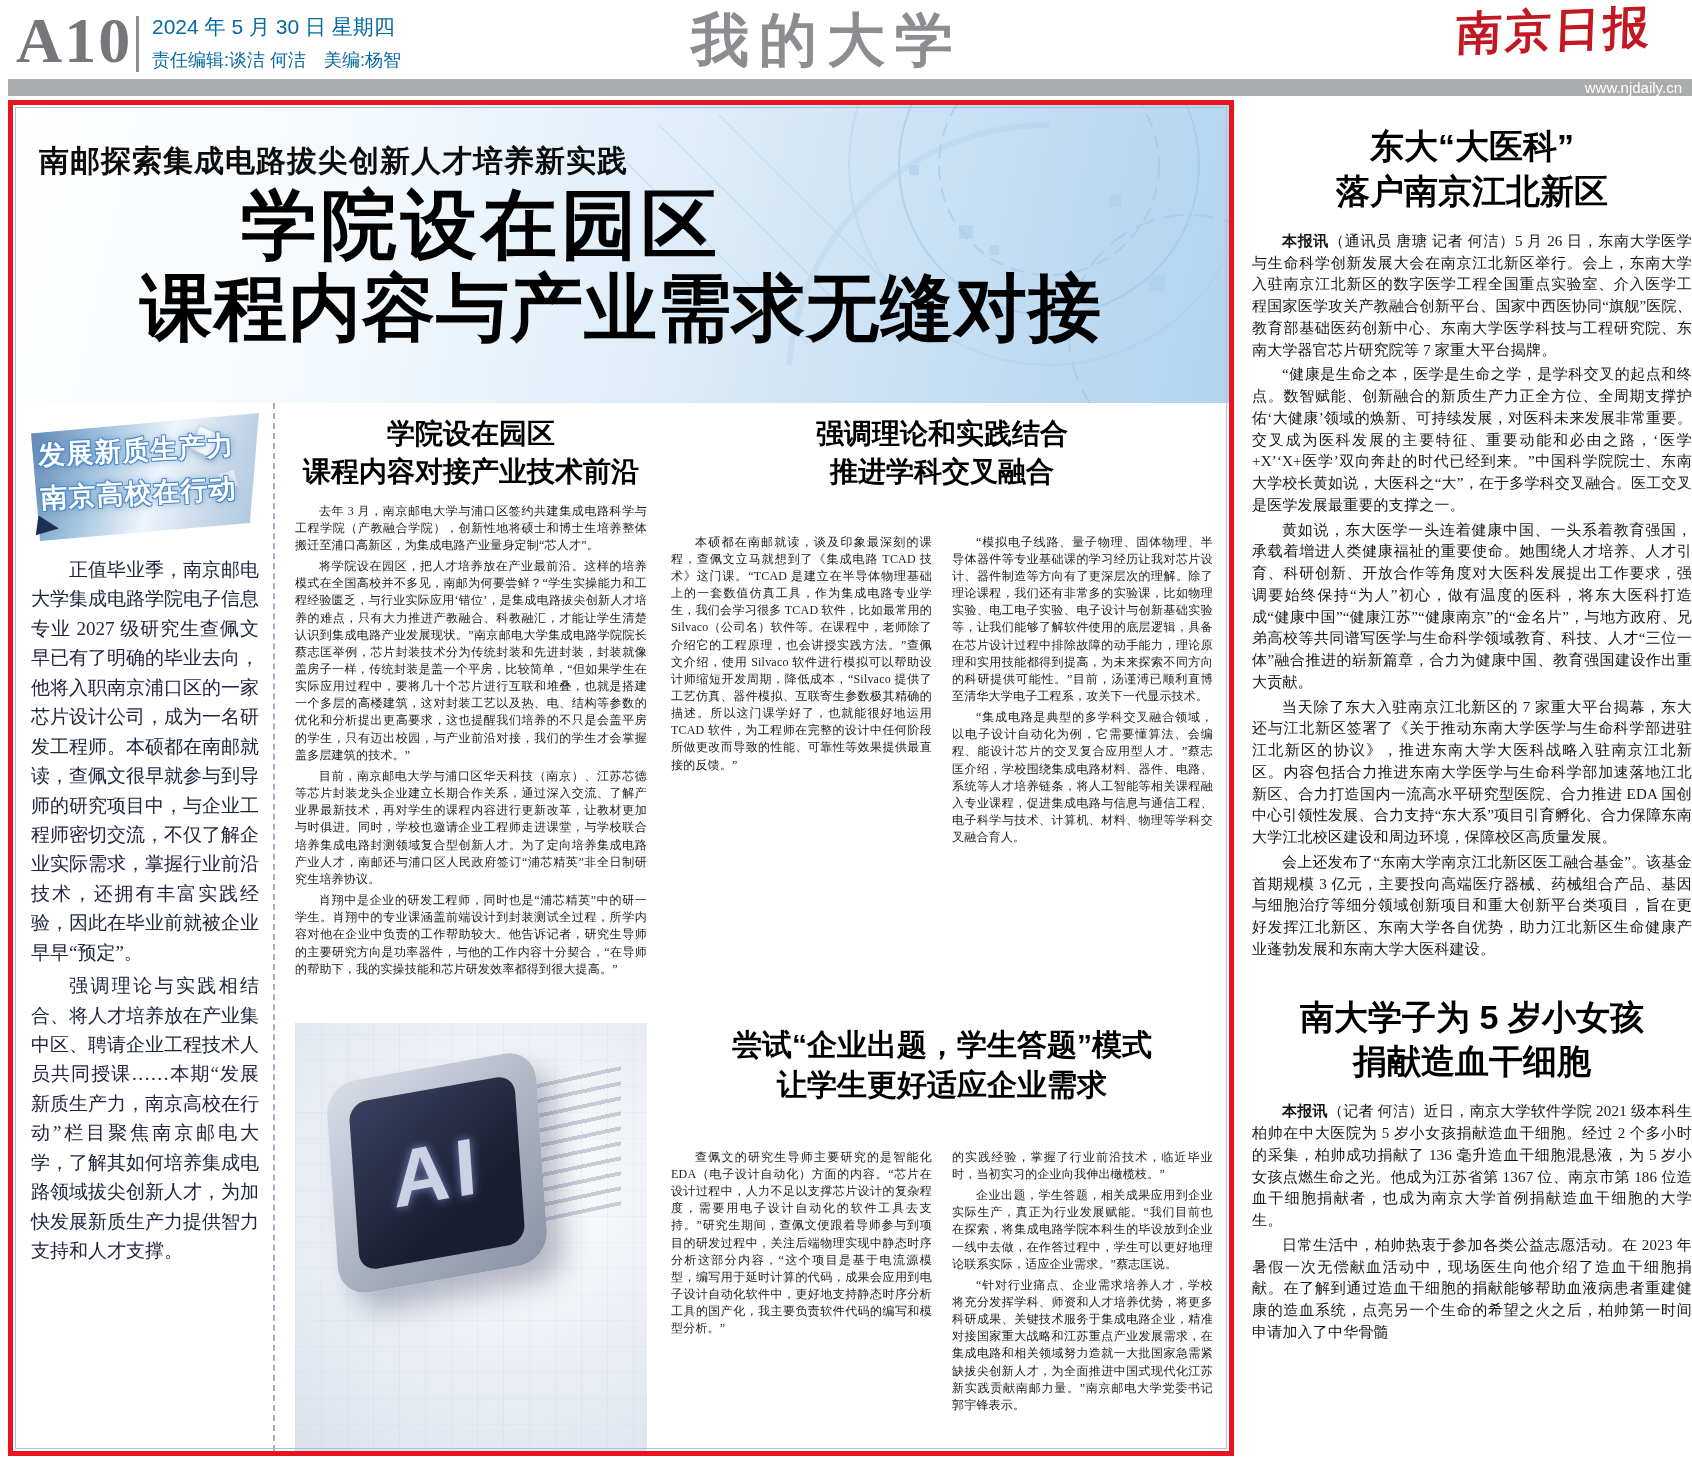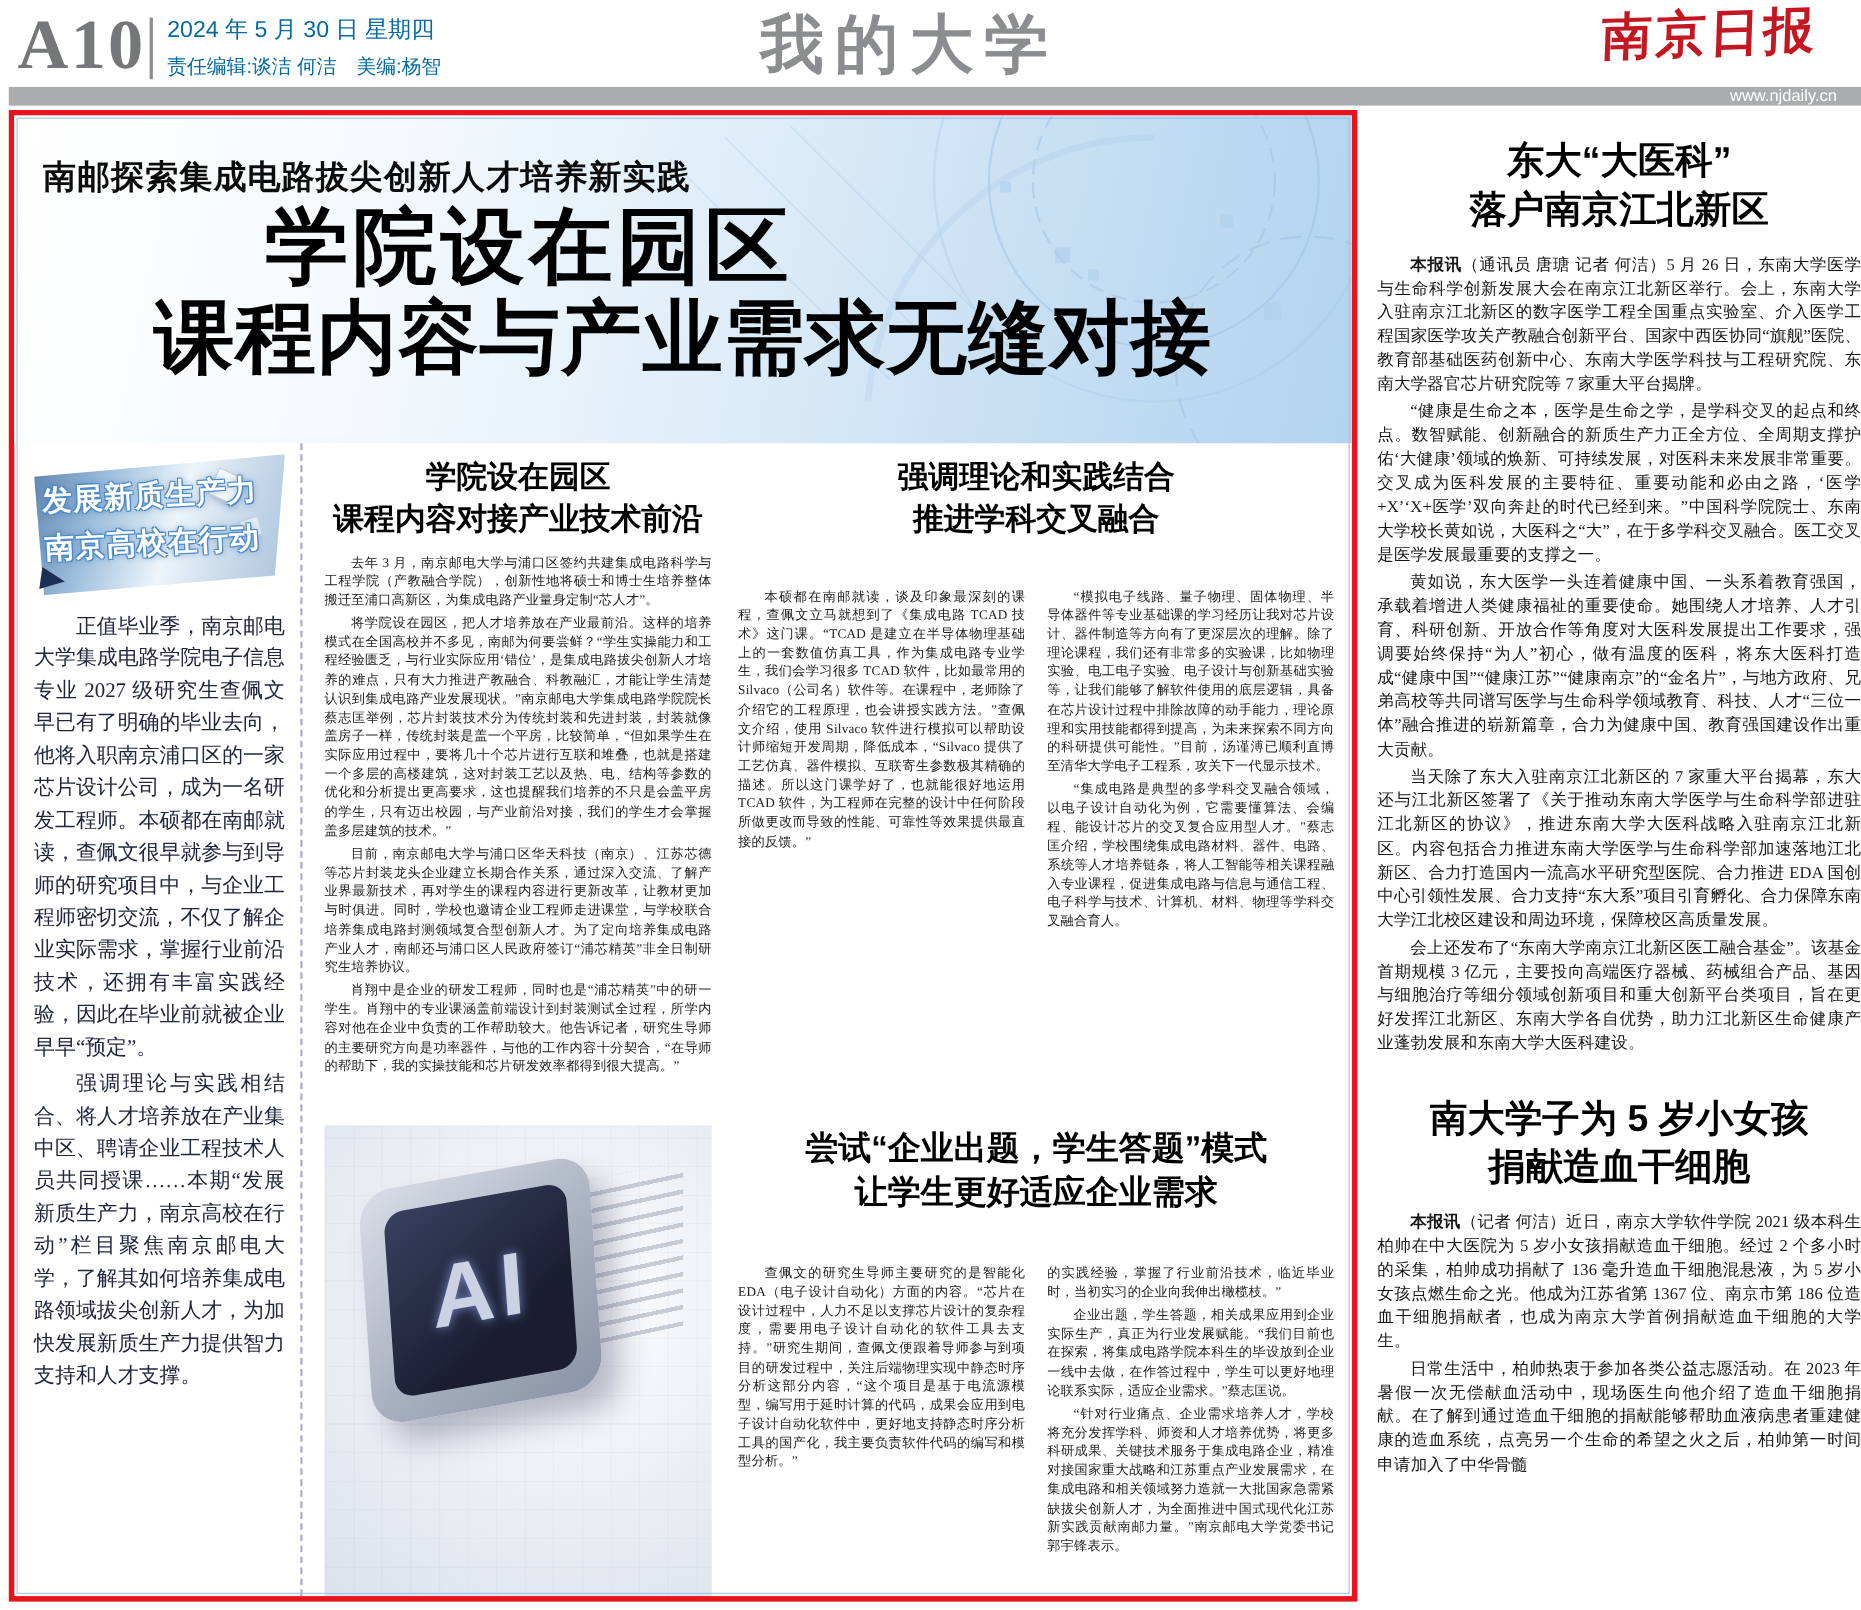--- a/index.html
+++ b/index.html
@@ -9,21 +9,21 @@
 
   
   .page-label { position:absolute; left:16px; top:4px; font:bold 64px "Liberation Serif",serif; color:#75777a; letter-spacing:2px; }
   .hdr-divider { position:absolute; left:136px; top:16px; width:3px; height:56px; background:#8b8d90; }
   .hdr-meta { position:absolute; left:152px; top:13px; font-family:Liberation Sans, sans-serif; color:#0369a1; }
   .hdr-date { font-size:21px; margin-bottom:7px; }
   .hdr-editors { font-size:18px; }
   .section-title { position:absolute; left:50%; transform:translateX(-57%); top:2px; font:bold 58px "Liberation Serif",serif; color:#8b8d90; letter-spacing:10px; }
   .logo { position:absolute; right:40px; top:0px; font:bold 46px "Liberation Serif",serif; color:#c31722; transform:rotate(-2deg) skewX(-4deg); letter-spacing:3px; }
   .gray-bar { position:absolute; top:79px; left:8px; width:1684px; height:17px; background:#aaacae; text-align:right; }
-  .website { color:#fff; font:15px/17px "Liberation Sans",sans-serif; padding-right:22px; }
+  .website { color:#fff; font:15px/17px "Liberation Sans",sans-serif; padding-right:10px; }
 
   
   .frame { position:absolute; left:8px; top:100px; width:1226px; height:1356px; border:5px solid #e8131c; background:#fff; }
   .frame-inner-line { position:absolute; inset:2px; border:1px solid #9cc6e6; pointer-events:none; z-index:6; }
 
   
   .banner { position:relative; height:298px; overflow:hidden;
      background:linear-gradient(102deg,#ffffff 0%,#f4f9fd 28%,#e0eef9 52%,#c6dff3 76%,#b2d3ee 100%);padding-left:46px; }
   .banner svg { position:absolute; right:0; top:0; height:100%; }
   .kicker { position:absolute; top:36px; left:26px; font:600 30px "Liberation Sans",sans-serif; color:#0c0c0c; letter-spacing:1px; z-index:2; }

